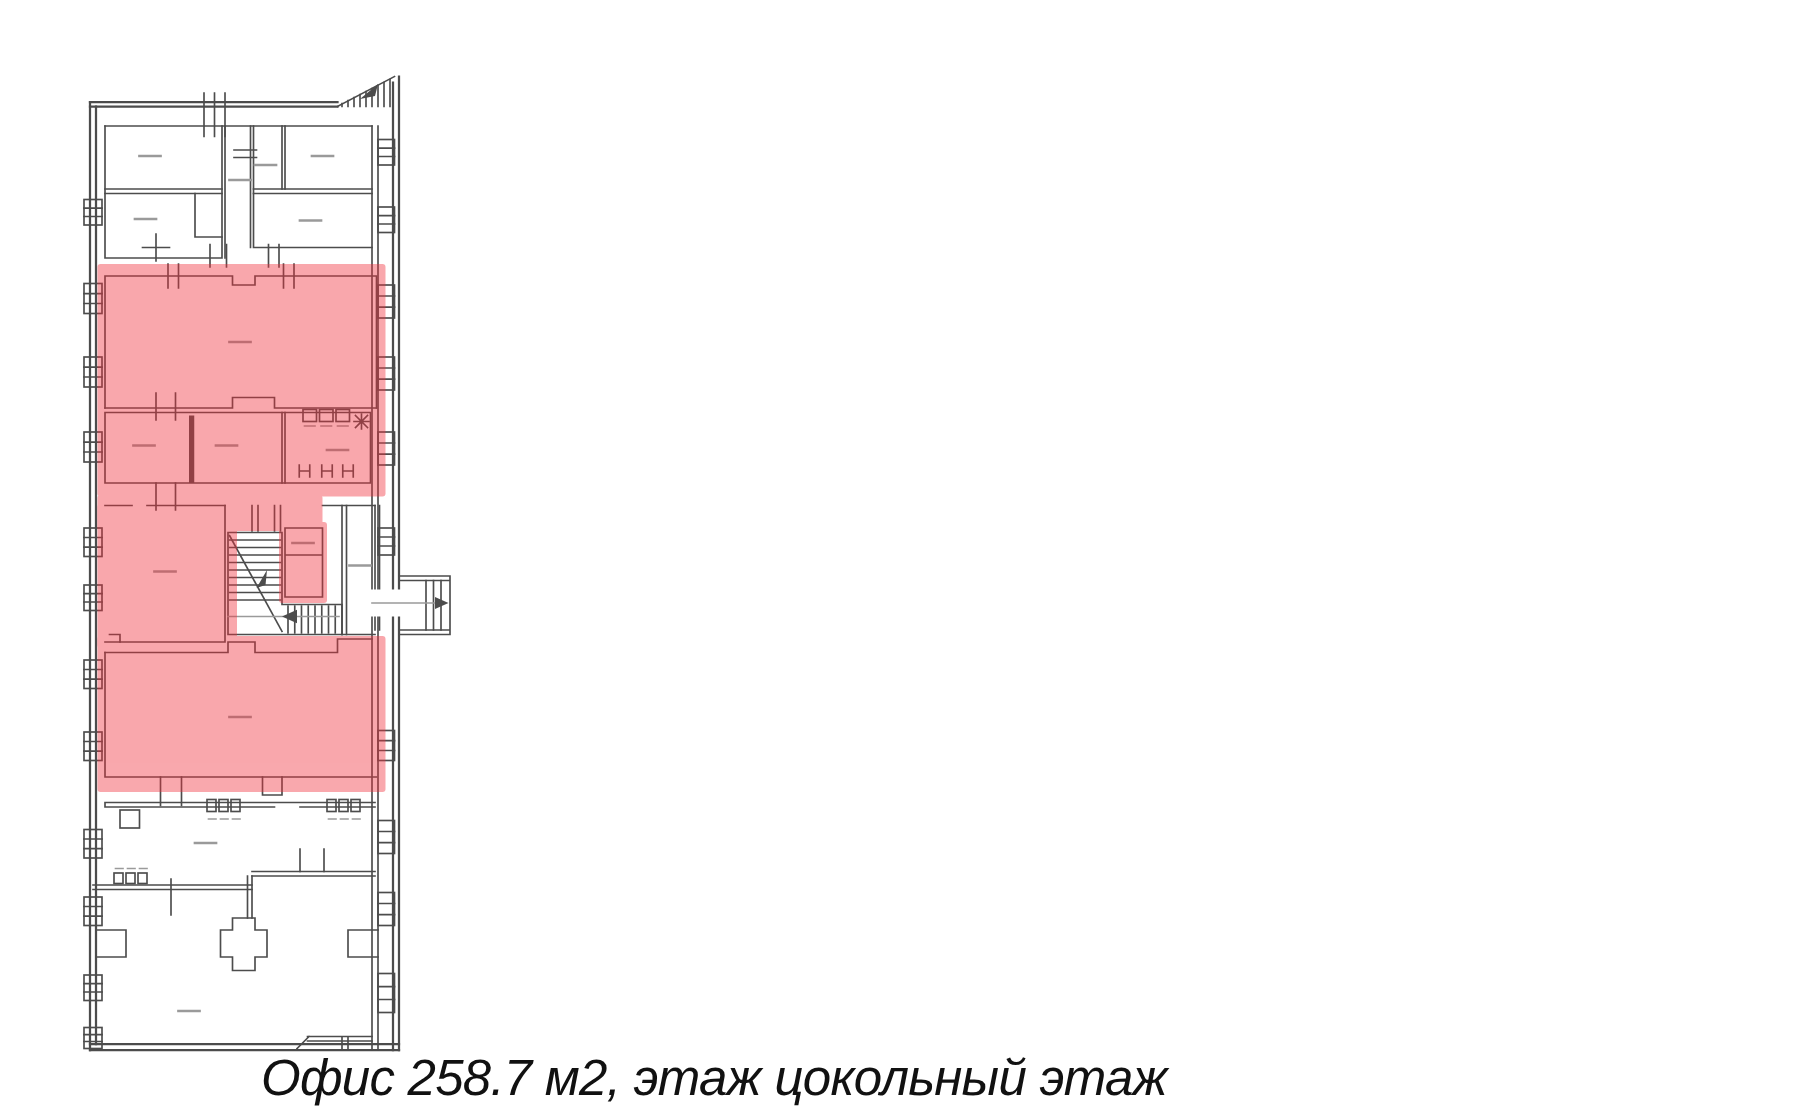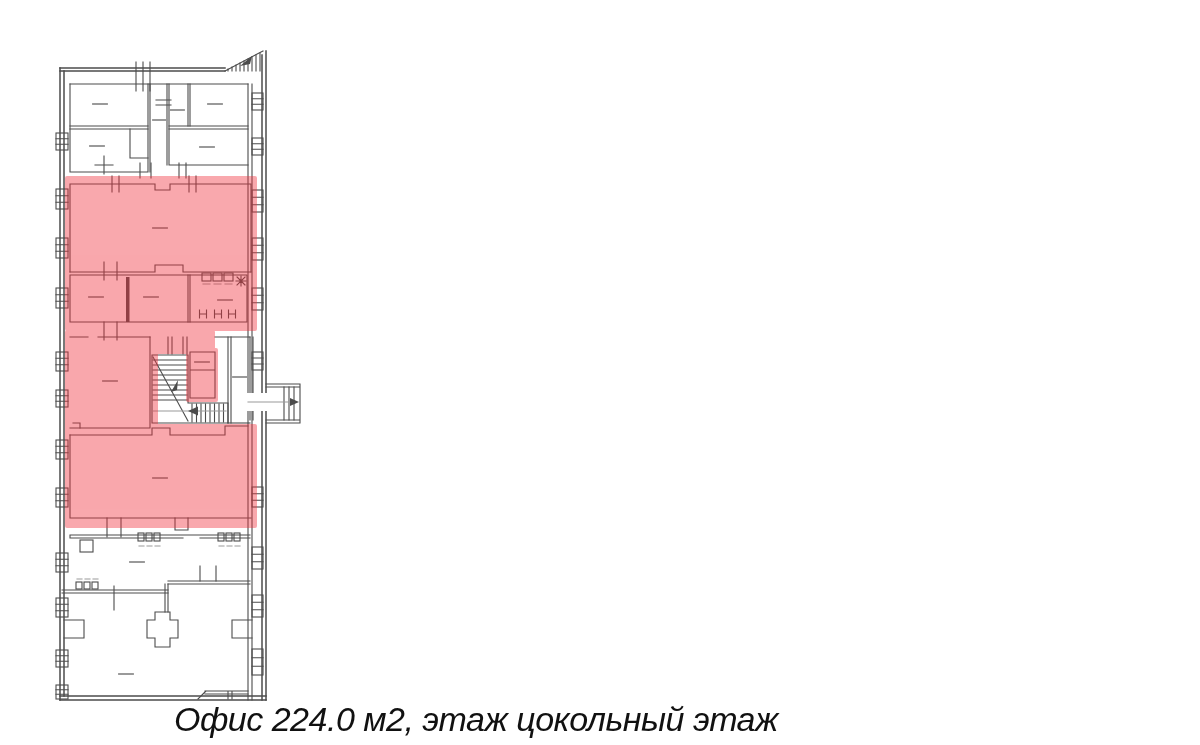--- a/index.html
+++ b/index.html
@@ -259,15 +259,15 @@
 
   <g style="opacity:var(--highlight-opacity,0.42)">
     <rect class="hl" x="65" y="176" width="192" height="155" rx="2"></rect>
     <rect class="hl" x="65" y="330" width="150" height="24" rx="2"></rect>
     <rect class="hl" x="65" y="336" width="93" height="96" rx="2"></rect>
     <rect class="hl" x="186" y="348" width="32" height="54" rx="2"></rect>
     <rect class="hl" x="65" y="424" width="192" height="104" rx="2"></rect>
   </g>
 </svg>
 
-<div class="caption">Офис 224.0 м2, этаж цокольный этаж</div>
+<div class="caption">Офис 258.7 м2, этаж цокольный этаж</div>
 
 </div>
 
 </body></html>

